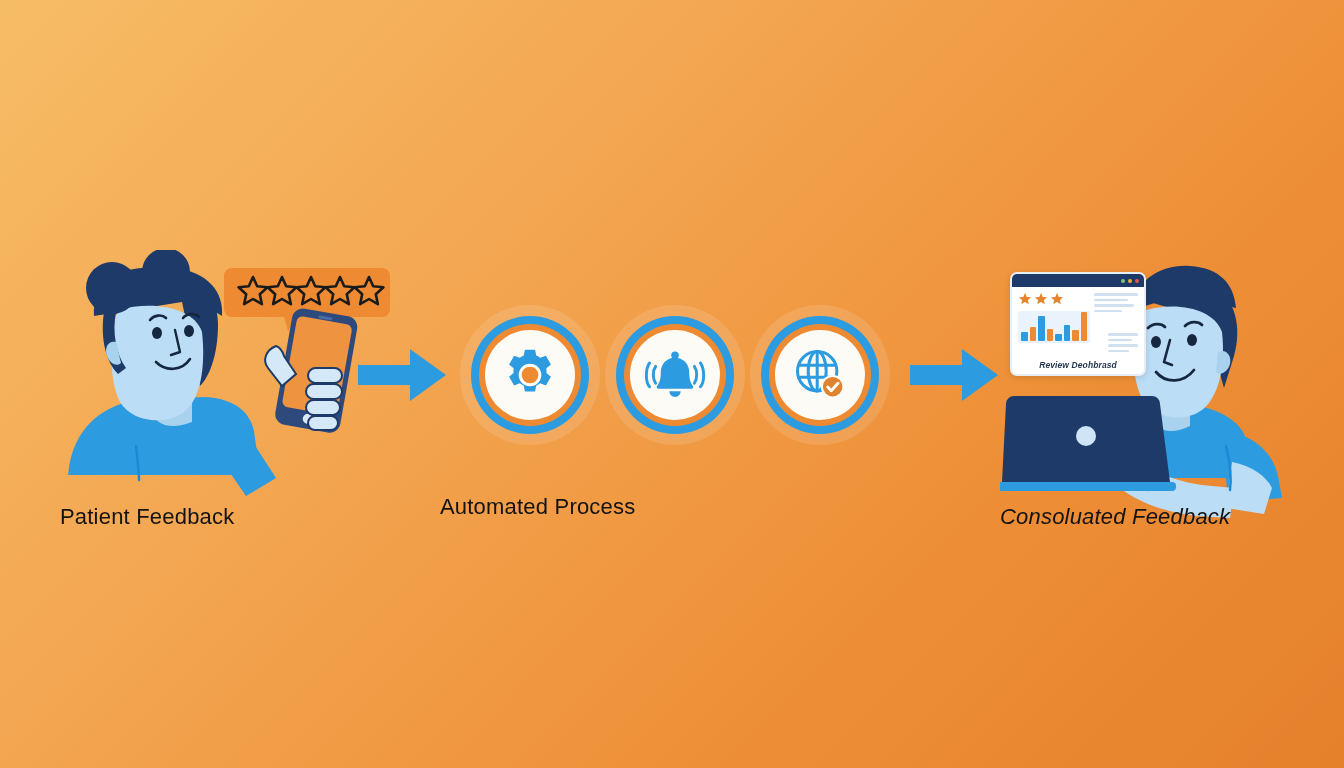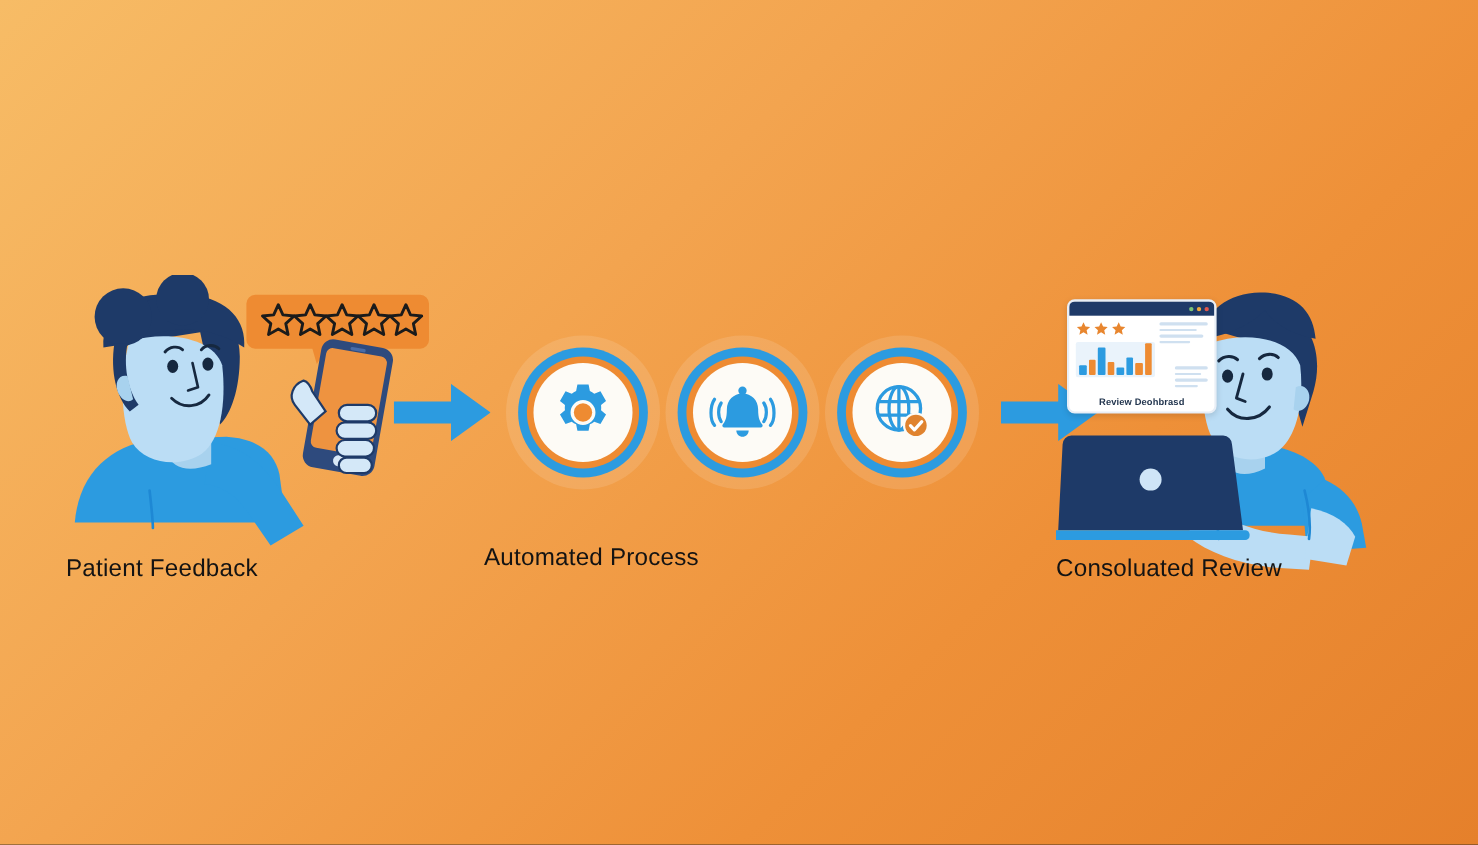--- a/index.html
+++ b/index.html
@@ -79,21 +79,21 @@
   .badge .glyph {
     position: absolute;
     left: 25px; top: 25px;
     width: 90px; height: 90px;
     display: flex;
     align-items: center;
     justify-content: center;
   }
 
   
-  #step-reviews { left: 960px; top: 250px; width: 290px; height: 300px; }
+  #step-reviews { left: 1000px; top: 250px; width: 290px; height: 300px; font-style: italic; }
 
   
   .dash {
     position: absolute;
     left: 10px; top: 22px;
     width: 132px; height: 100px;
     background: #FFFFFF;
     border-radius: 7px;
     box-shadow: 0 2px 6px rgba(0,0,0,.13);
     overflow: hidden;
@@ -357,16 +357,16 @@
         <div class="dash-lines" style="top:46px; width:30px">
           <div class="dline" style="width:100%"></div>
           <div class="dline" style="width:80%"></div>
           <div class="dline" style="width:100%"></div>
           <div class="dline" style="width:70%"></div>
         </div>
       </div>
       <div class="dash-caption">Review Deohbrasd</div>
     </div>
 
-    <div class="step-label" style="top:254px">Consoluated Review</div>
+    <div class="step-label" style="top:254px">Consoluated Feedback</div>
   </div>
 
 </div>
 
 </body></html>

